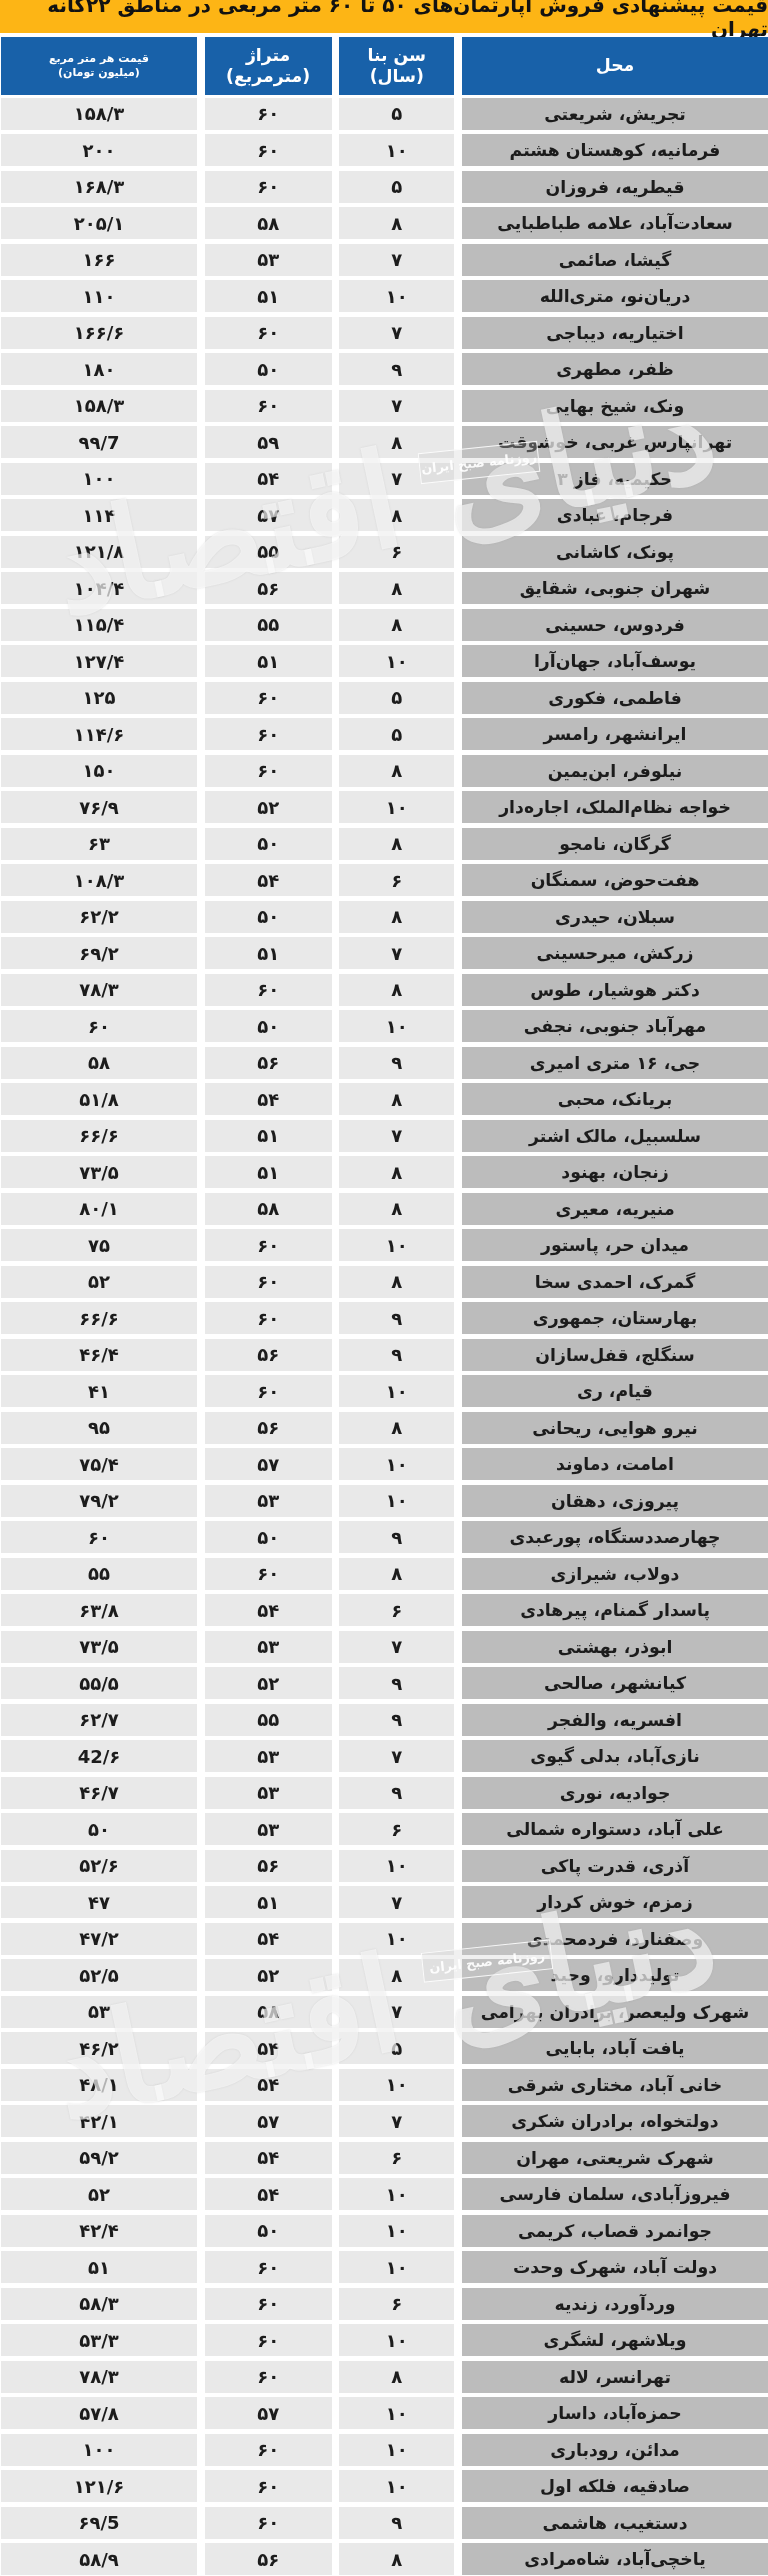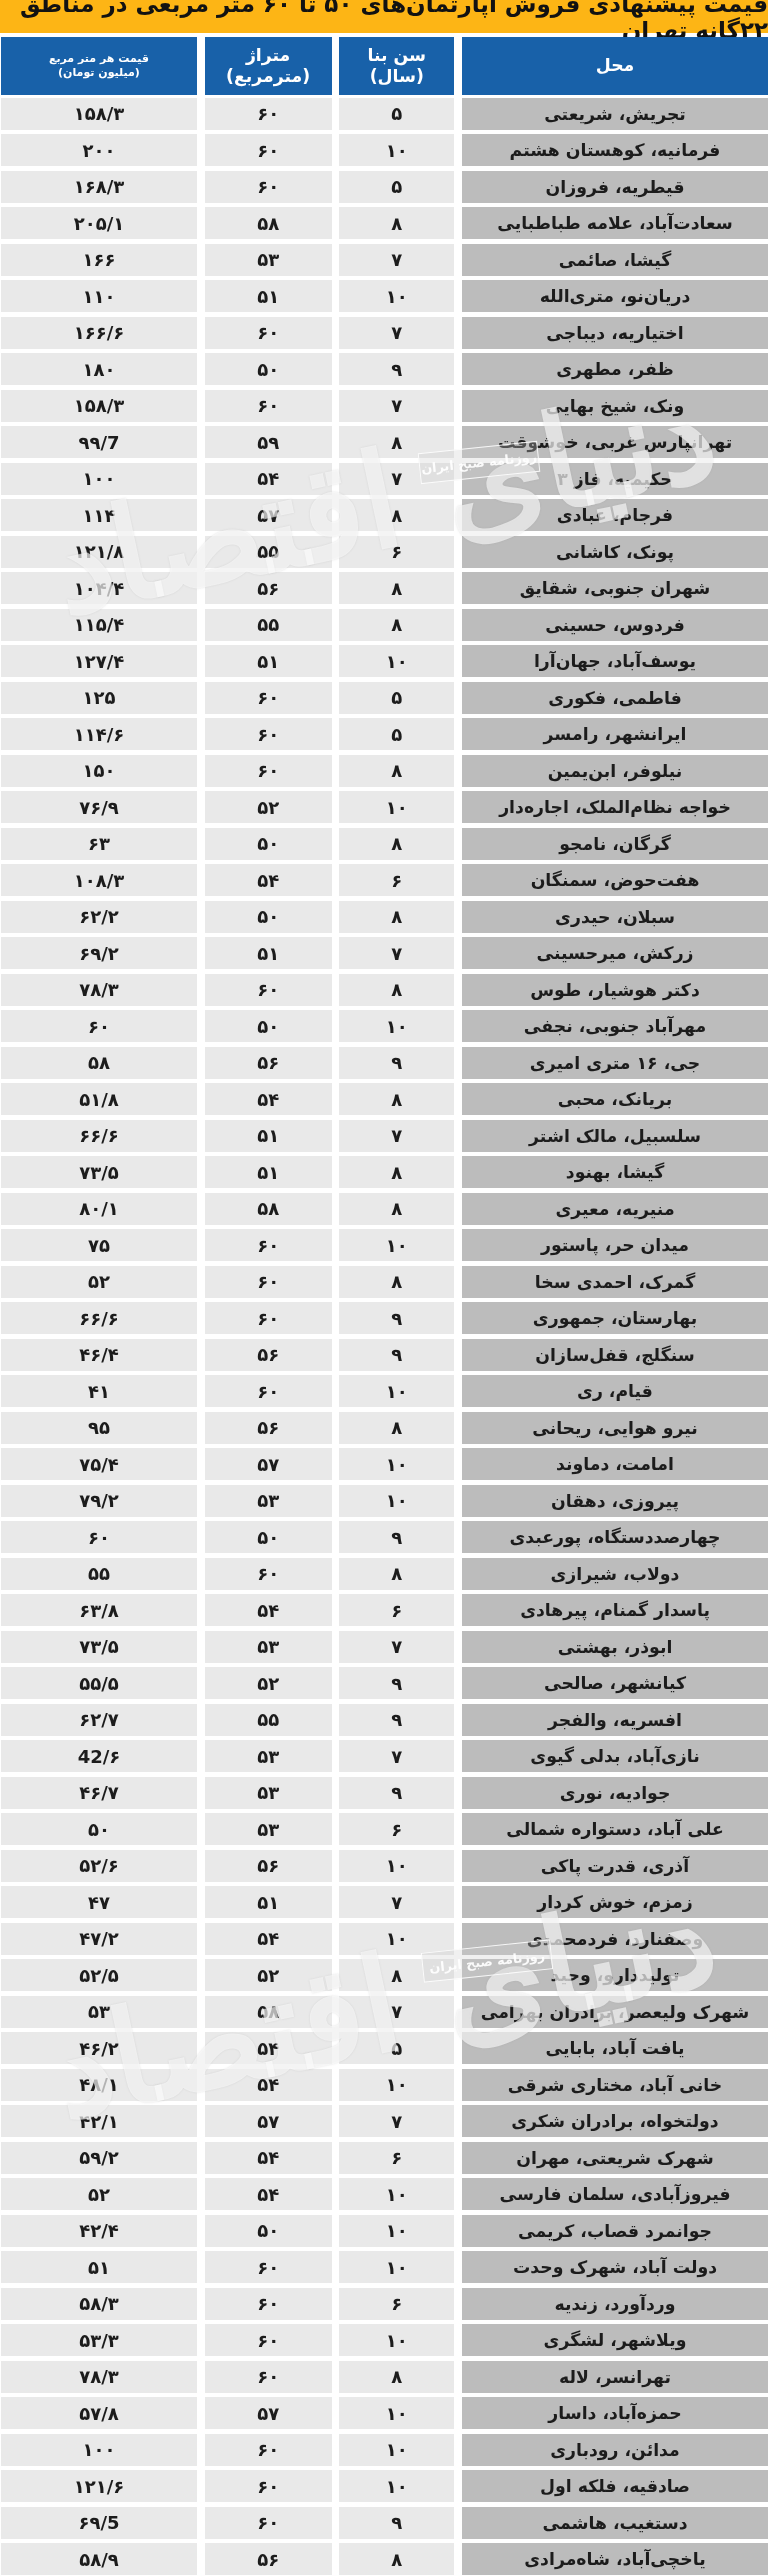--- a/index.html
+++ b/index.html
@@ -4,21 +4,21 @@
 <style>
   html,body{margin:0;padding:0;}
   body{
     width:768px;height:2576px;position:relative;overflow:hidden;
     background:#ffffff;direction:rtl;
     font-family:"DejaVu Sans", sans-serif;
   }
   .title-bar{
     height:33px;margin-bottom:3.8px;background:#fdb515;color:#121212;
     display:flex;align-items:center;justify-content:center;
-    font-size:23px;font-weight:bold;
+    font-size:20px;font-weight:bold;
   }
   .grid{
     display:grid;direction:rtl;
     grid-template-columns:306px 115px 127px 196px;
     column-gap:7.7px;width:768px;
   }
   .header{margin-bottom:3.2px;}
   .header .cell{
     background:#1861a9;color:#ffffff;height:58px;
     display:flex;align-items:center;justify-content:center;text-align:center;
@@ -233,21 +233,21 @@
     <div class="cell val area">۵۴</div>
     <div class="cell val price">۵۱/۸</div>
   </div>
     <div class="grid row">
     <div class="cell loc">سلسبیل، مالک اشتر</div>
     <div class="cell val age">۷</div>
     <div class="cell val area">۵۱</div>
     <div class="cell val price">۶۶/۶</div>
   </div>
     <div class="grid row">
-    <div class="cell loc">گیشا، بهنود</div>
+    <div class="cell loc">زنجان، بهنود</div>
     <div class="cell val age">۸</div>
     <div class="cell val area">۵۱</div>
     <div class="cell val price">۷۳/۵</div>
   </div>
     <div class="grid row">
     <div class="cell loc">منیریه، معیری</div>
     <div class="cell val age">۸</div>
     <div class="cell val area">۵۸</div>
     <div class="cell val price">۸۰/۱</div>
   </div>

